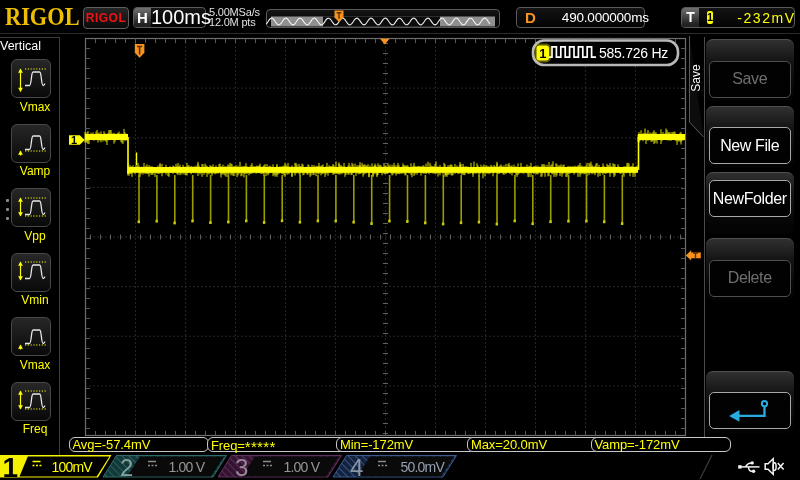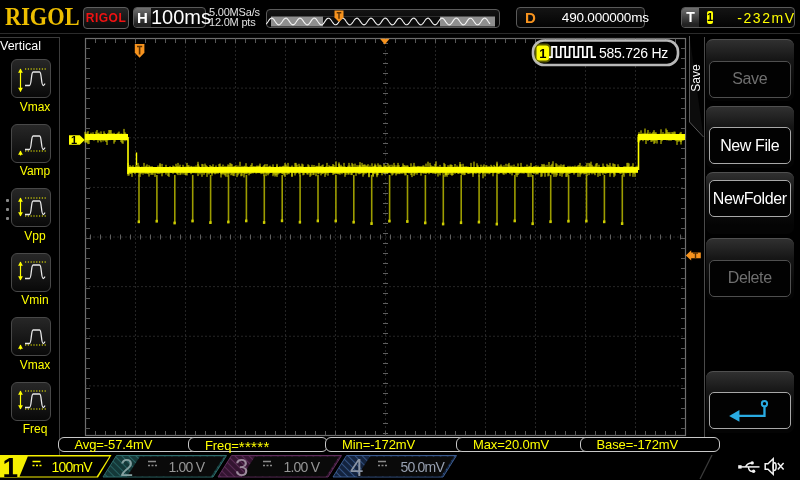--- a/index.html
+++ b/index.html
@@ -34,21 +34,21 @@
 .rshell { position:absolute; left:705.5px; width:88px; height:62px; border-radius:7px;
   background:linear-gradient(180deg,#303030,#161616 32%,#040404 85%);
   border-top:1px solid #505050; }
 .rbox { position:absolute; left:709px; width:81.5px; height:37px; border-radius:5px;
   background:#020202; display:flex; align-items:center; justify-content:center; }
 .rbox.en { border:1.5px solid #a8a8a8; color:#fff; font-size:16px; }
 .rbox.dis { border:1.5px solid #4f4f4f; color:#6f6f6f; font-size:16px; }
 .rbox span { white-space:nowrap; letter-spacing:-0.4px; }
 .pill { position:absolute; top:436.5px; width:140px; height:15.5px;
   border:1px solid #c8c8c8; border-radius:6px; background:#000;
-  color:#ffff00; font-size:13px; line-height:13.5px; padding-left:16px; white-space:nowrap; letter-spacing:-0.1px;}
+  color:#ffff00; font-size:13px; line-height:13.5px; padding-left:3px; white-space:nowrap; letter-spacing:-0.1px;margin-left:11px;}
 </style></head>
 <body>
 <svg style="position:absolute;left:0;top:0" width="800" height="480" viewBox="0 0 800 480">
 <rect x="85.5" y="38.5" width="600.0" height="397.0" fill="none" stroke="#6e6e6e" stroke-width="1.2"></rect>
 <path d="M135.5,38.5V435.5M185.5,38.5V435.5M235.5,38.5V435.5M285.5,38.5V435.5M335.5,38.5V435.5M385.5,38.5V435.5M435.5,38.5V435.5M485.5,38.5V435.5M535.5,38.5V435.5M585.5,38.5V435.5M635.5,38.5V435.5M85.5,88.12H685.5M85.5,137.75H685.5M85.5,187.38H685.5M85.5,237.00H685.5M85.5,286.62H685.5M85.5,336.25H685.5M85.5,385.88H685.5" stroke="#4b4b4b" stroke-width="1" stroke-dasharray="1 3" fill="none"></path>
 <path d="M95.5,38.5v4.5M95.5,435.5v-4.5M105.5,38.5v4.5M105.5,435.5v-4.5M115.5,38.5v4.5M115.5,435.5v-4.5M125.5,38.5v4.5M125.5,435.5v-4.5M135.5,38.5v4.5M135.5,435.5v-4.5M145.5,38.5v4.5M145.5,435.5v-4.5M155.5,38.5v4.5M155.5,435.5v-4.5M165.5,38.5v4.5M165.5,435.5v-4.5M175.5,38.5v4.5M175.5,435.5v-4.5M185.5,38.5v4.5M185.5,435.5v-4.5M195.5,38.5v4.5M195.5,435.5v-4.5M205.5,38.5v4.5M205.5,435.5v-4.5M215.5,38.5v4.5M215.5,435.5v-4.5M225.5,38.5v4.5M225.5,435.5v-4.5M235.5,38.5v4.5M235.5,435.5v-4.5M245.5,38.5v4.5M245.5,435.5v-4.5M255.5,38.5v4.5M255.5,435.5v-4.5M265.5,38.5v4.5M265.5,435.5v-4.5M275.5,38.5v4.5M275.5,435.5v-4.5M285.5,38.5v4.5M285.5,435.5v-4.5M295.5,38.5v4.5M295.5,435.5v-4.5M305.5,38.5v4.5M305.5,435.5v-4.5M315.5,38.5v4.5M315.5,435.5v-4.5M325.5,38.5v4.5M325.5,435.5v-4.5M335.5,38.5v4.5M335.5,435.5v-4.5M345.5,38.5v4.5M345.5,435.5v-4.5M355.5,38.5v4.5M355.5,435.5v-4.5M365.5,38.5v4.5M365.5,435.5v-4.5M375.5,38.5v4.5M375.5,435.5v-4.5M385.5,38.5v4.5M385.5,435.5v-4.5M395.5,38.5v4.5M395.5,435.5v-4.5M405.5,38.5v4.5M405.5,435.5v-4.5M415.5,38.5v4.5M415.5,435.5v-4.5M425.5,38.5v4.5M425.5,435.5v-4.5M435.5,38.5v4.5M435.5,435.5v-4.5M445.5,38.5v4.5M445.5,435.5v-4.5M455.5,38.5v4.5M455.5,435.5v-4.5M465.5,38.5v4.5M465.5,435.5v-4.5M475.5,38.5v4.5M475.5,435.5v-4.5M485.5,38.5v4.5M485.5,435.5v-4.5M495.5,38.5v4.5M495.5,435.5v-4.5M505.5,38.5v4.5M505.5,435.5v-4.5M515.5,38.5v4.5M515.5,435.5v-4.5M525.5,38.5v4.5M525.5,435.5v-4.5M535.5,38.5v4.5M535.5,435.5v-4.5M545.5,38.5v4.5M545.5,435.5v-4.5M555.5,38.5v4.5M555.5,435.5v-4.5M565.5,38.5v4.5M565.5,435.5v-4.5M575.5,38.5v4.5M575.5,435.5v-4.5M585.5,38.5v4.5M585.5,435.5v-4.5M595.5,38.5v4.5M595.5,435.5v-4.5M605.5,38.5v4.5M605.5,435.5v-4.5M615.5,38.5v4.5M615.5,435.5v-4.5M625.5,38.5v4.5M625.5,435.5v-4.5M635.5,38.5v4.5M635.5,435.5v-4.5M645.5,38.5v4.5M645.5,435.5v-4.5M655.5,38.5v4.5M655.5,435.5v-4.5M665.5,38.5v4.5M665.5,435.5v-4.5M675.5,38.5v4.5M675.5,435.5v-4.5M85.5,48.5h4.5M685.5,48.5h-4.5M85.5,58.5h4.5M685.5,58.5h-4.5M85.5,68.5h4.5M685.5,68.5h-4.5M85.5,78.5h4.5M685.5,78.5h-4.5M85.5,88.5h4.5M685.5,88.5h-4.5M85.5,98.5h4.5M685.5,98.5h-4.5M85.5,108.5h4.5M685.5,108.5h-4.5M85.5,118.5h4.5M685.5,118.5h-4.5M85.5,128.5h4.5M685.5,128.5h-4.5M85.5,138.5h4.5M685.5,138.5h-4.5M85.5,148.5h4.5M685.5,148.5h-4.5M85.5,158.5h4.5M685.5,158.5h-4.5M85.5,168.5h4.5M685.5,168.5h-4.5M85.5,178.5h4.5M685.5,178.5h-4.5M85.5,188.5h4.5M685.5,188.5h-4.5M85.5,198.5h4.5M685.5,198.5h-4.5M85.5,208.5h4.5M685.5,208.5h-4.5M85.5,218.5h4.5M685.5,218.5h-4.5M85.5,228.5h4.5M685.5,228.5h-4.5M85.5,238.5h4.5M685.5,238.5h-4.5M85.5,248.5h4.5M685.5,248.5h-4.5M85.5,258.5h4.5M685.5,258.5h-4.5M85.5,268.5h4.5M685.5,268.5h-4.5M85.5,278.5h4.5M685.5,278.5h-4.5M85.5,288.5h4.5M685.5,288.5h-4.5M85.5,298.5h4.5M685.5,298.5h-4.5M85.5,308.5h4.5M685.5,308.5h-4.5M85.5,318.5h4.5M685.5,318.5h-4.5M85.5,328.5h4.5M685.5,328.5h-4.5M85.5,338.5h4.5M685.5,338.5h-4.5M85.5,348.5h4.5M685.5,348.5h-4.5M85.5,358.5h4.5M685.5,358.5h-4.5M85.5,368.5h4.5M685.5,368.5h-4.5M85.5,378.5h4.5M685.5,378.5h-4.5M85.5,388.5h4.5M685.5,388.5h-4.5M85.5,398.5h4.5M685.5,398.5h-4.5M85.5,408.5h4.5M685.5,408.5h-4.5M85.5,418.5h4.5M685.5,418.5h-4.5M85.5,428.5h4.5M685.5,428.5h-4.5" stroke="#585858" stroke-width="1" fill="none"></path>
 <path d="M383.0,43.5h5M383.0,53.5h5M383.0,63.5h5M383.0,73.5h5M383.0,83.5h5M383.0,93.5h5M383.0,103.5h5M383.0,113.5h5M383.0,123.5h5M383.0,133.5h5M383.0,143.5h5M383.0,153.5h5M383.0,163.5h5M383.0,173.5h5M383.0,183.5h5M383.0,193.5h5M383.0,203.5h5M383.0,213.5h5M383.0,223.5h5M383.0,233.5h5M383.0,243.5h5M383.0,253.5h5M383.0,263.5h5M383.0,273.5h5M383.0,283.5h5M383.0,293.5h5M383.0,303.5h5M383.0,313.5h5M383.0,323.5h5M383.0,333.5h5M383.0,343.5h5M383.0,353.5h5M383.0,363.5h5M383.0,373.5h5M383.0,383.5h5M383.0,393.5h5M383.0,403.5h5M383.0,413.5h5M383.0,423.5h5M383.0,433.5h5M90.5,234.50v5M100.5,234.50v5M110.5,234.50v5M120.5,234.50v5M130.5,234.50v5M140.5,234.50v5M150.5,234.50v5M160.5,234.50v5M170.5,234.50v5M180.5,234.50v5M190.5,234.50v5M200.5,234.50v5M210.5,234.50v5M220.5,234.50v5M230.5,234.50v5M240.5,234.50v5M250.5,234.50v5M260.5,234.50v5M270.5,234.50v5M280.5,234.50v5M290.5,234.50v5M300.5,234.50v5M310.5,234.50v5M320.5,234.50v5M330.5,234.50v5M340.5,234.50v5M350.5,234.50v5M360.5,234.50v5M370.5,234.50v5M380.5,234.50v5M390.5,234.50v5M400.5,234.50v5M410.5,234.50v5M420.5,234.50v5M430.5,234.50v5M440.5,234.50v5M450.5,234.50v5M460.5,234.50v5M470.5,234.50v5M480.5,234.50v5M490.5,234.50v5M500.5,234.50v5M510.5,234.50v5M520.5,234.50v5M530.5,234.50v5M540.5,234.50v5M550.5,234.50v5M560.5,234.50v5M570.5,234.50v5M580.5,234.50v5M590.5,234.50v5M600.5,234.50v5M610.5,234.50v5M620.5,234.50v5M630.5,234.50v5M640.5,234.50v5M650.5,234.50v5M660.5,234.50v5M670.5,234.50v5M680.5,234.50v5" stroke="#5f5f5f" stroke-width="1" fill="none"></path>
 <g stroke="#ffff00" stroke-width="1" opacity="0.85" fill="none">
 <path d="M85,131.8V142.6M86,134.9V141.9M87,132.4V142.6M87,137.0V142.6M88,131.1V140.7M88,137.0V144.1M89,134.2V144.0M90,134.4V139.1M91,132.7V139.9M92,134.5V139.3M93,132.3V140.1M94,134.8V140.7M95,134.9V139.5M96,131.6V140.2M97,130.0V139.2M98,133.0V142.5M99,132.6V140.0M100,134.0V140.9M101,131.4V142.3M102,134.4V139.4M103,134.2V141.5M104,131.3V140.2M105,133.1V140.9M106,134.5V142.0M107,134.4V139.0M107,137.0V145.0M108,132.9V140.4M109,130.0V139.1M110,130.2V140.2M111,130.0V139.5M112,133.1V139.5M113,134.7V139.1M114,132.8V143.7M115,133.9V141.8M116,134.2V139.4M117,133.5V139.7M118,132.7V139.2M119,131.6V139.8M120,134.4V139.2M121,133.5V142.0M122,133.7V143.3M123,134.8V143.8M124,134.6V139.2M124,128.9V137.0M125,132.3V141.2M126,133.7V139.6M127,134.0V140.7"></path>
       <path d="M128,162.9V173.6M128,169.9V175.7M129,167.6V175.6M130,165.2V174.0M131,166.5V174.1M132,166.5V176.9M133,165.3V172.6M134,167.3V172.0M135,166.9V174.1M136,164.7V172.4M137,165.7V172.2M138,162.9V172.5M139,165.7V176.7M140,167.4V176.9M141,167.3V174.2M142,166.5V172.3M143,167.3V174.6M144,162.9V172.3M145,166.8V173.9M146,165.7V173.5M147,164.4V173.8M148,167.5V174.1M149,165.2V176.6M150,166.1V173.0M151,167.1V174.8M152,166.0V174.6M153,167.1V174.8M154,167.2V172.6M155,167.1V176.9M156,167.9V172.8M157,167.6V173.7M158,165.5V173.8M159,167.8V173.6M160,164.4V173.7M160,163.1V169.9M161,167.4V172.8M162,163.9V172.5M162,169.9V176.3M163,167.0V173.2M164,167.3V172.4M165,167.5V172.5M166,164.8V174.6M167,167.6V172.4M168,167.5V176.0M169,167.7V176.9M170,166.1V172.2M171,167.4V173.0M172,167.0V172.8M173,165.5V173.8M174,166.0V172.4M175,167.5V172.1M176,167.4V172.6M176,163.8V169.9M177,165.9V174.1M178,162.9V175.1M179,166.1V172.5M180,164.7V175.1M181,167.8V174.5M182,167.2V171.9M183,164.8V174.5M184,166.6V172.8M185,167.3V174.9M186,166.6V175.2M187,162.9V175.5M188,165.2V173.1M189,165.4V172.7M190,167.4V172.9M191,165.9V174.2M192,166.3V173.2M193,167.6V172.3M194,166.2V173.2M195,167.7V172.3M196,165.5V173.4M197,167.1V172.4M198,163.8V176.1M198,161.8V169.9M199,165.7V173.0M200,167.8V174.4M201,167.2V172.6M202,163.9V176.8M203,164.3V172.5M204,167.4V174.8M205,163.6V173.1M206,165.1V172.4M207,166.0V176.9M208,167.4V173.6M209,167.7V174.5M210,165.0V173.5M211,166.0V173.2M212,166.3V174.0M212,169.9V175.7M213,164.3V172.2M214,167.4V173.6M215,166.8V174.3M216,165.5V173.9M217,167.9V173.0M218,167.5V173.8M219,164.1V172.8M220,163.5V172.0M221,166.2V174.0M221,169.9V177.5M222,166.6V174.6M223,164.6V174.1M224,167.1V174.6M225,165.9V175.5M226,167.5V176.8M227,166.1V173.7M228,164.4V172.4M228,169.9V177.0M229,165.2V174.3M230,162.9V172.5M231,163.6V175.3M232,164.2V174.6M233,166.6V175.8M234,166.3V176.1M235,165.9V173.6M236,165.3V173.0M237,166.9V172.1M237,169.9V177.1M238,165.6V175.4M239,166.9V173.9M240,167.3V171.9M240,161.8V169.9M241,167.9V176.3M242,165.9V175.8M243,166.9V173.0M244,165.9V172.4M244,169.9V177.4M245,165.8V174.2M246,163.2V173.7M247,166.2V174.2M248,167.0V172.4M249,166.7V175.3M250,166.5V174.0M251,164.9V173.9M252,163.1V172.8M253,166.4V173.5M254,166.1V172.4M255,166.7V172.2M256,166.2V173.5M257,165.5V173.2M258,166.0V172.6M259,165.5V173.2M260,165.9V172.9M260,163.6V169.9M261,166.8V174.1M262,167.4V173.6M263,166.2V173.8M264,165.1V176.2M265,164.1V172.0M266,167.7V176.1M267,164.1V173.5M268,167.0V175.3M269,166.2V173.8M270,165.6V172.5M271,166.6V172.9M272,167.5V172.3M273,164.4V176.2M274,167.7V174.6M275,167.5V176.6M276,167.1V175.4M277,165.6V176.9M277,163.9V169.9M278,167.9V174.5M279,166.9V173.5M280,166.2V173.3M281,167.8V172.8M282,166.3V174.0M283,165.9V174.2M284,165.7V175.5M285,162.9V176.9M286,164.5V172.5M287,166.1V174.8M288,162.9V173.6M289,166.4V174.2M290,167.1V172.0M291,166.6V171.9M292,165.5V176.9M292,169.9V176.5M293,166.7V172.0M294,167.2V173.1M295,162.9V175.5M296,162.9V173.5M297,164.7V172.3M298,167.0V171.9M299,163.8V174.2M300,165.8V176.5M301,166.6V172.0M302,166.6V173.0M302,163.6V169.9M303,164.4V175.3M304,167.3V174.8M305,167.3V172.9M306,166.7V173.1M307,167.1V174.4M308,164.3V174.6M309,165.3V173.0M310,167.2V176.9M311,166.8V175.6M312,164.8V172.5M313,166.8V175.0M314,165.0V174.8M315,167.1V172.0M316,165.8V176.2M317,166.3V172.3M318,165.8V174.3M319,162.9V173.8M320,165.9V172.4M321,166.2V175.4M322,165.2V173.8M323,164.5V173.9M324,167.2V173.0M325,167.1V176.9M326,166.3V174.6M327,162.9V172.8M328,167.4V175.7M329,165.3V172.8M330,166.0V172.2M331,166.3V172.1M332,166.0V172.9M333,164.0V174.9M334,165.2V174.3M335,167.0V173.9M336,166.8V173.7M336,161.4V169.9M337,167.1V173.9M338,167.5V174.2M339,163.8V174.2M339,162.4V169.9M340,165.9V174.7M341,164.8V173.2M342,166.1V174.2M343,166.7V172.6M344,162.9V173.2M345,166.4V176.8M346,167.0V174.8M347,167.7V172.8M348,165.7V174.6M349,162.9V174.5M350,165.5V172.3M351,167.4V174.9M352,162.9V175.1M353,164.2V173.2M354,166.8V172.0M355,163.6V172.4M356,166.8V175.8M357,165.1V172.3M358,166.5V173.6M359,165.2V174.3M360,165.3V173.8M360,162.1V169.9M361,166.5V173.6M362,162.9V172.9M363,164.9V176.7M364,164.5V174.6M365,164.5V173.1M366,165.5V173.7M367,165.6V172.3M368,164.2V172.1M369,166.8V176.8M369,169.9V177.3M370,165.5V172.9M371,167.5V172.5M372,163.3V172.9M373,166.4V176.9M373,169.9V176.3M374,165.9V173.5M375,165.3V174.1M375,163.6V169.9M376,165.4V172.0M377,167.2V175.5M377,169.9V177.2M378,163.3V175.1M379,165.4V173.1M380,164.7V172.4M381,165.4V172.9M382,166.8V175.3M383,166.8V172.6M384,164.0V172.5M385,165.8V174.4M386,165.3V172.9M387,167.7V173.6M388,163.5V173.3M389,165.8V172.3M390,164.8V172.4M391,167.2V173.6M392,164.7V175.5M393,166.3V174.6M394,162.9V173.4M395,165.3V173.3M396,167.8V175.5M397,165.4V174.2M398,162.9V173.7M399,165.2V174.1M400,167.1V174.1M401,167.1V173.0M402,166.4V174.0M403,163.4V172.2M404,165.1V173.6M405,165.3V175.4M406,166.1V175.2M407,165.2V172.6M408,165.7V172.7M409,167.7V173.5M410,167.4V172.8M411,163.3V175.1M412,167.5V172.2M412,169.9V177.1M413,165.8V172.6M414,162.9V175.9M415,165.8V174.4M416,166.8V172.9M417,166.3V174.7M418,165.9V172.3M419,166.2V172.7M420,166.3V172.1M421,166.4V175.6M422,166.3V172.8M423,165.4V173.5M424,165.6V173.5M425,167.2V173.4M426,163.6V174.1M427,167.6V173.2M428,167.9V172.0M428,161.7V169.9M429,166.9V174.2M430,162.9V172.2M431,165.3V173.1M432,166.4V172.3M433,165.9V173.8M434,166.6V172.4M435,163.9V174.0M436,167.3V173.9M436,161.3V169.9M437,166.8V172.5M438,166.3V172.3M438,169.9V176.6M439,166.9V173.4M440,164.9V175.3M441,167.0V173.1M442,166.7V172.1M443,167.4V174.8M444,162.9V172.9M445,164.2V176.9M446,166.8V174.9M446,169.9V175.5M447,167.0V176.8M448,165.2V175.0M449,166.6V174.5M450,164.7V173.3M451,164.4V175.0M452,165.0V175.8M453,166.9V175.0M454,166.8V172.1M455,164.0V173.8M456,167.3V172.8M457,165.5V172.9M458,166.8V173.9M459,166.6V173.8M460,164.4V172.9M460,162.0V169.9M461,164.2V173.9M462,167.5V175.0M463,163.8V174.3M464,166.3V175.2M465,167.1V174.9M466,166.1V171.9M467,166.9V172.6M468,166.5V174.0M469,167.9V173.8M470,167.0V173.4M471,162.9V173.3M472,167.2V173.2M473,167.1V174.4M473,169.9V176.9M474,167.1V173.3M474,161.6V169.9M475,167.3V173.2M476,167.7V173.8M477,163.3V172.4M478,165.4V173.3M479,167.1V176.9M480,167.2V173.9M481,164.7V172.5M482,167.6V172.0M483,165.8V173.7M483,169.9V178.3M484,164.4V172.6M485,167.0V176.4M486,165.2V172.2M487,165.6V173.8M488,167.4V172.7M489,166.0V174.2M490,167.1V173.5M491,164.8V172.7M492,165.9V172.5M493,167.3V176.3M494,164.9V173.2M495,166.0V171.9M496,167.9V172.5M497,163.5V175.1M497,161.7V169.9M498,167.0V173.8M499,166.2V174.1M500,165.6V172.6M501,164.4V173.2M502,165.8V172.5M503,167.5V174.3M504,165.3V174.8M505,167.0V173.2M506,163.8V174.2M507,167.4V172.2M508,164.3V172.4M509,162.9V172.8M510,165.4V174.1M511,166.2V172.0M512,165.4V175.4M513,167.3V172.0M514,164.6V172.3M515,166.9V172.6M516,166.2V175.1M517,167.5V176.9M518,167.2V175.0M518,163.4V169.9M519,167.8V173.6M520,167.2V173.3M521,162.9V171.9M522,166.7V173.5M523,166.7V173.1M524,167.5V173.7M525,166.3V172.0M526,167.7V172.9M527,164.6V173.4M528,166.9V176.9M529,165.8V172.5M529,169.9V177.1M530,166.1V173.4M531,162.9V176.9M532,167.2V172.8M533,166.8V173.3M534,166.0V174.0M535,166.5V172.1M536,165.3V174.5M537,167.2V174.1M538,165.7V174.4M539,167.8V172.0M540,166.7V172.2M541,166.5V176.9M542,166.6V176.5M542,164.0V169.9M543,164.8V173.2M544,163.9V173.2M545,165.3V176.8M546,167.4V172.8M547,164.8V172.3M548,167.2V176.4M549,166.6V175.8M549,162.0V169.9M550,166.7V171.9M551,165.1V172.2M552,163.8V174.4M553,167.0V173.9M553,161.3V169.9M554,167.6V176.9M555,167.0V174.4M556,163.2V176.9M557,164.3V175.4M558,166.4V172.8M559,165.2V172.9M560,166.0V176.1M561,164.3V173.6M562,166.6V176.8M563,164.9V173.9M564,164.5V173.2M565,166.9V172.6M566,167.9V176.9M567,167.8V176.9M568,165.9V175.2M569,167.9V173.9M570,165.9V173.6M571,167.3V173.1M572,166.3V172.5M573,166.3V172.9M574,166.7V174.6M575,165.6V173.2M576,167.2V172.8M577,166.2V171.9M578,165.4V176.9M579,164.9V172.2M580,162.9V173.5M580,169.9V176.8M581,166.1V174.4M582,165.6V173.5M583,167.2V173.3M584,166.0V174.4M585,167.0V174.0M586,165.3V174.1M587,162.9V176.0M588,167.3V172.6M589,162.9V175.1M590,163.6V173.4M591,166.6V172.8M591,161.7V169.9M592,164.8V174.3M593,166.0V173.0M594,167.9V173.8M595,165.7V175.2M596,163.6V172.8M597,163.0V172.0M598,167.5V176.9M599,164.8V173.4M600,167.1V176.0M601,167.9V172.4M602,166.8V173.3M603,163.5V174.8M604,165.9V173.0M605,166.9V173.8M606,167.1V173.6M607,163.8V173.2M608,165.1V173.1M609,165.4V172.8M610,162.9V176.8M611,165.9V173.5M612,167.5V172.8M613,163.3V173.3M614,163.9V174.2M614,169.9V177.1M615,164.3V175.7M616,167.7V172.2M617,167.9V172.5M618,164.3V172.6M619,166.4V173.0M620,167.2V173.7M621,167.6V173.8M622,167.4V171.9M623,167.2V175.1M624,166.2V176.8M625,166.7V172.1M626,166.3V173.4M627,162.9V172.6M628,165.6V173.1M628,162.8V169.9M629,163.4V172.8M630,166.7V176.3M631,166.3V172.7M632,165.9V171.9M633,163.2V176.9M634,167.7V173.8M635,166.8V176.9M636,166.8V172.2M637,165.7V172.4"></path>
@@ -228,24 +228,24 @@
   </div>
 <div class="rshell" style="top:370.5px"></div>
 <div class="rbox en" style="top:392.0px">
     <svg width="81" height="37" viewBox="0 0 81 37" style="margin:auto">
 <path d="M28,23H55.5V13" stroke="#29abe2" stroke-width="2.4" fill="none"></path>
 <path d="M19.5,23l10.5,-6v12z" fill="#29abe2"></path>
 <circle cx="55.5" cy="10.5" r="2.7" fill="none" stroke="#29abe2" stroke-width="2"></circle>
 </svg>
   </div>
 <div class="pill" style="left:57.5px">Avg=-57.4mV</div>
-<div class="pill" style="left:188.0px">Freq=<span style="position:relative;top:2.5px;font-size:15px;letter-spacing:0.3px">*****</span></div>
+<div class="pill" style="left:196px">Freq=<span style="position:relative;top:2.5px;font-size:15px;letter-spacing:0.3px">*****</span></div>
 <div class="pill" style="left:325px">Min=-172mV</div>
 <div class="pill" style="left:456px">Max=20.0mV</div>
-<div class="pill" style="left:579.5px">Base=-172mV</div>
+<div class="pill" style="left:579.5px">Vamp=-172mV</div>
 <svg style="position:absolute;left:0;top:455px" width="800" height="25" viewBox="0 0 800 25">
     <defs>
       <pattern id="h2" width="5" height="5" patternTransform="rotate(-45)" patternUnits="userSpaceOnUse">
         <rect width="5" height="5" fill="none"></rect>
         <path d="M0,0V5" stroke="#2d7070" stroke-width="1.8"></path>
       </pattern>
       <pattern id="h3" width="5" height="5" patternTransform="rotate(-45)" patternUnits="userSpaceOnUse">
         <rect width="5" height="5" fill="none"></rect>
         <path d="M0,0V5" stroke="#673362" stroke-width="1.8"></path>
       </pattern>

